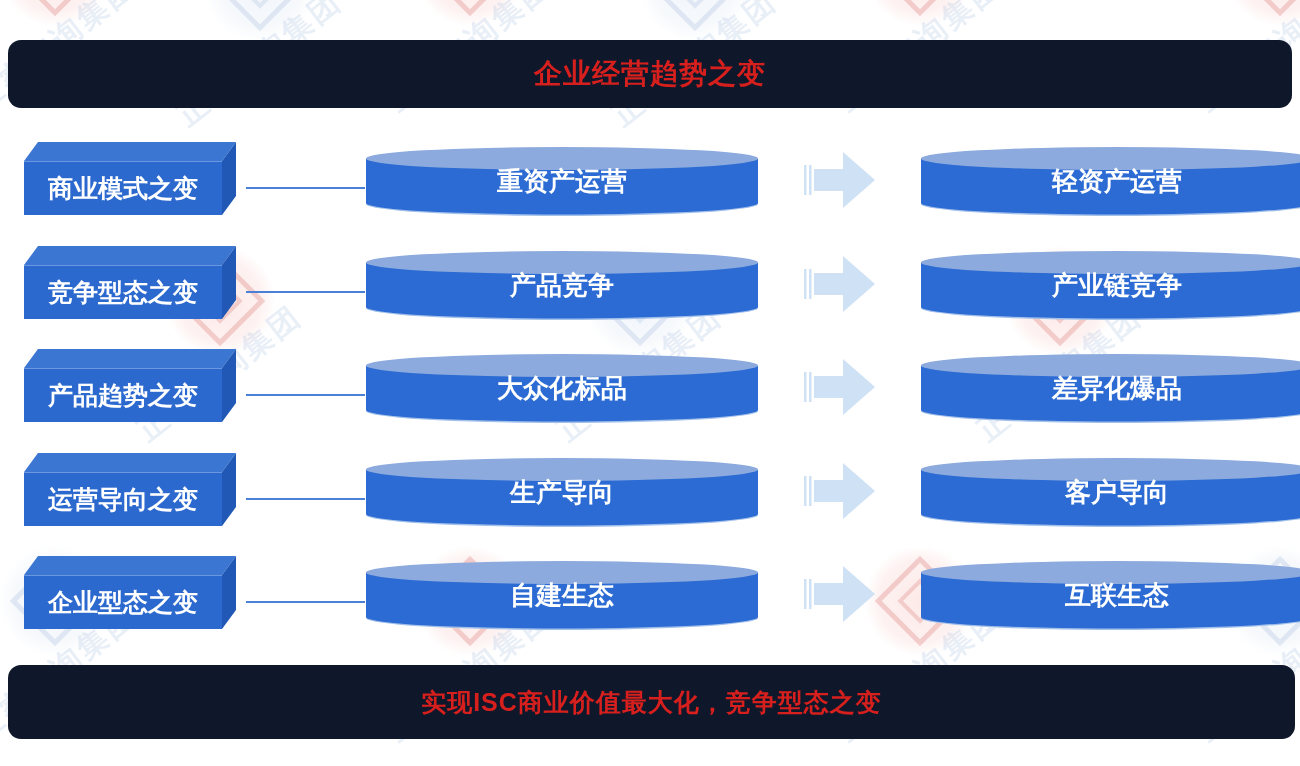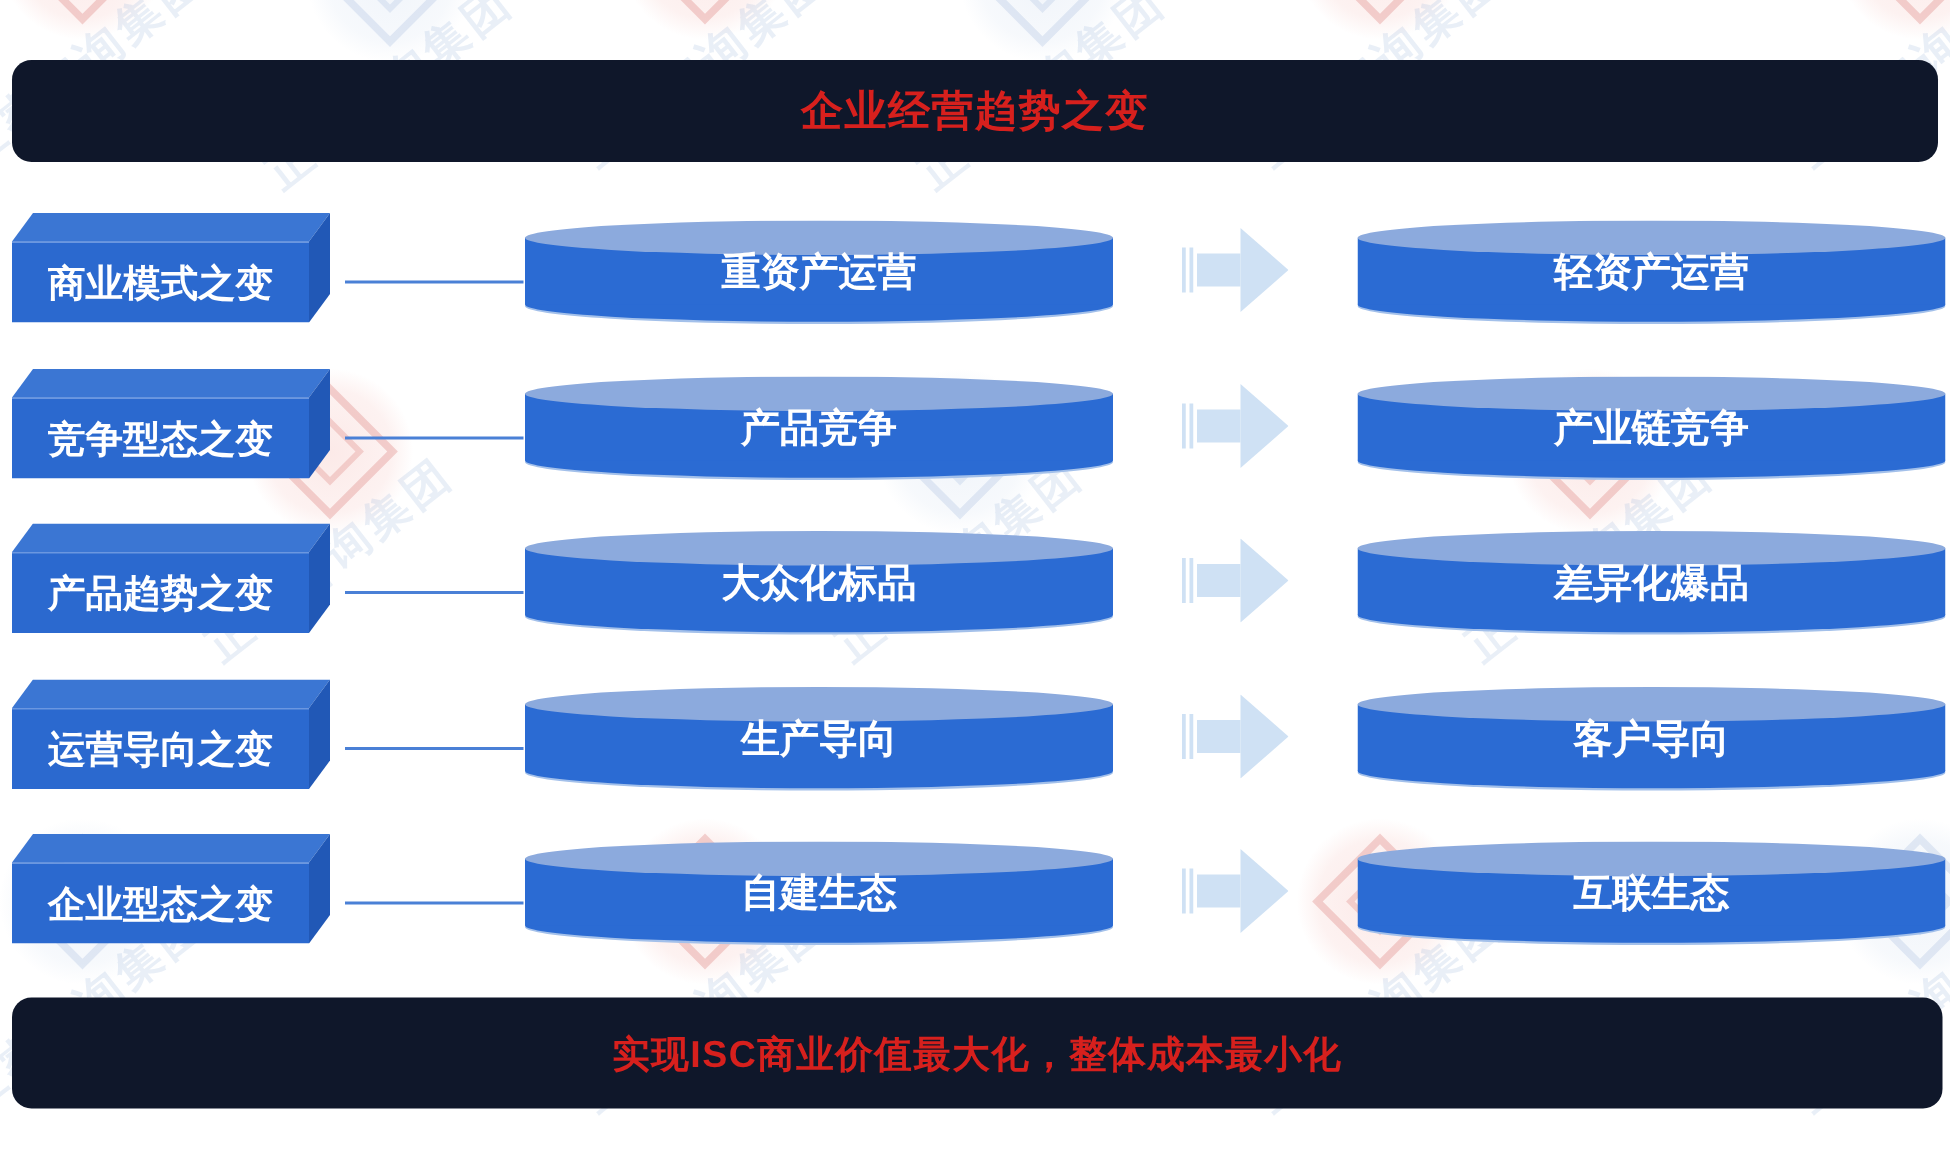--- a/index.html
+++ b/index.html
@@ -48,21 +48,21 @@
   }
   #title-banner{top:40px;height:68px;width:1284px;}
   #footer-banner{top:665px;height:74px;}
   .banner-text{
     color:#d7201d;font-weight:bold;letter-spacing:1px;
   }
   #page-title{font-size:28px;}
   #footer-text{font-size:25px;}
 
   
-  .row{position:absolute;left:0;width:1208px;height:76px;z-index:1;}
+  .row{position:absolute;left:16px;width:1208px;height:76px;z-index:1;}
   .row-1{top:142px;} .row-2{top:246px;} .row-3{top:349px;} .row-4{top:453px;} .row-5{top:556px;}
 
   .box3d{position:absolute;left:8px;top:0;width:212px;height:73px;}
   .connector{position:absolute;left:230px;top:45px;width:119px;height:2px;background:#4a80d6;}
   .cyl{position:absolute;top:5px;width:392px;height:70px;}
   .cyl.before{left:350px;}
   .cyl.after{left:905px;}
   .arrow{position:absolute;left:788px;top:10px;width:71px;height:56px;}
 
   svg text{
@@ -341,16 +341,16 @@
     <svg class="cyl after" viewBox="0 0 392 70" preserveAspectRatio="none">
       <ellipse cx="196" cy="57" rx="196" ry="12" fill="#a3c0ea"></ellipse>
       <ellipse cx="196" cy="56" rx="196" ry="11.5" fill="#2b6bd3"></ellipse>
       <rect x="0" y="11.5" width="392" height="44.5" fill="#2b6bd3"></rect>
       <ellipse cx="196" cy="11.5" rx="196" ry="11.5" fill="#8caadd"></ellipse>
       <text class="cyl-label" x="196" y="43" text-anchor="middle">客户导向</text>
     </svg>
   </div>
 
   <div class="banner" id="footer-banner">
-    <span class="banner-text" id="footer-text">实现ISC商业价值最大化，整体成本最小化</span>
+    <span class="banner-text" id="footer-text">实现ISC商业价值最大化，竞争型态之变</span>
   </div>
 
 </div>
 
 </body></html>

